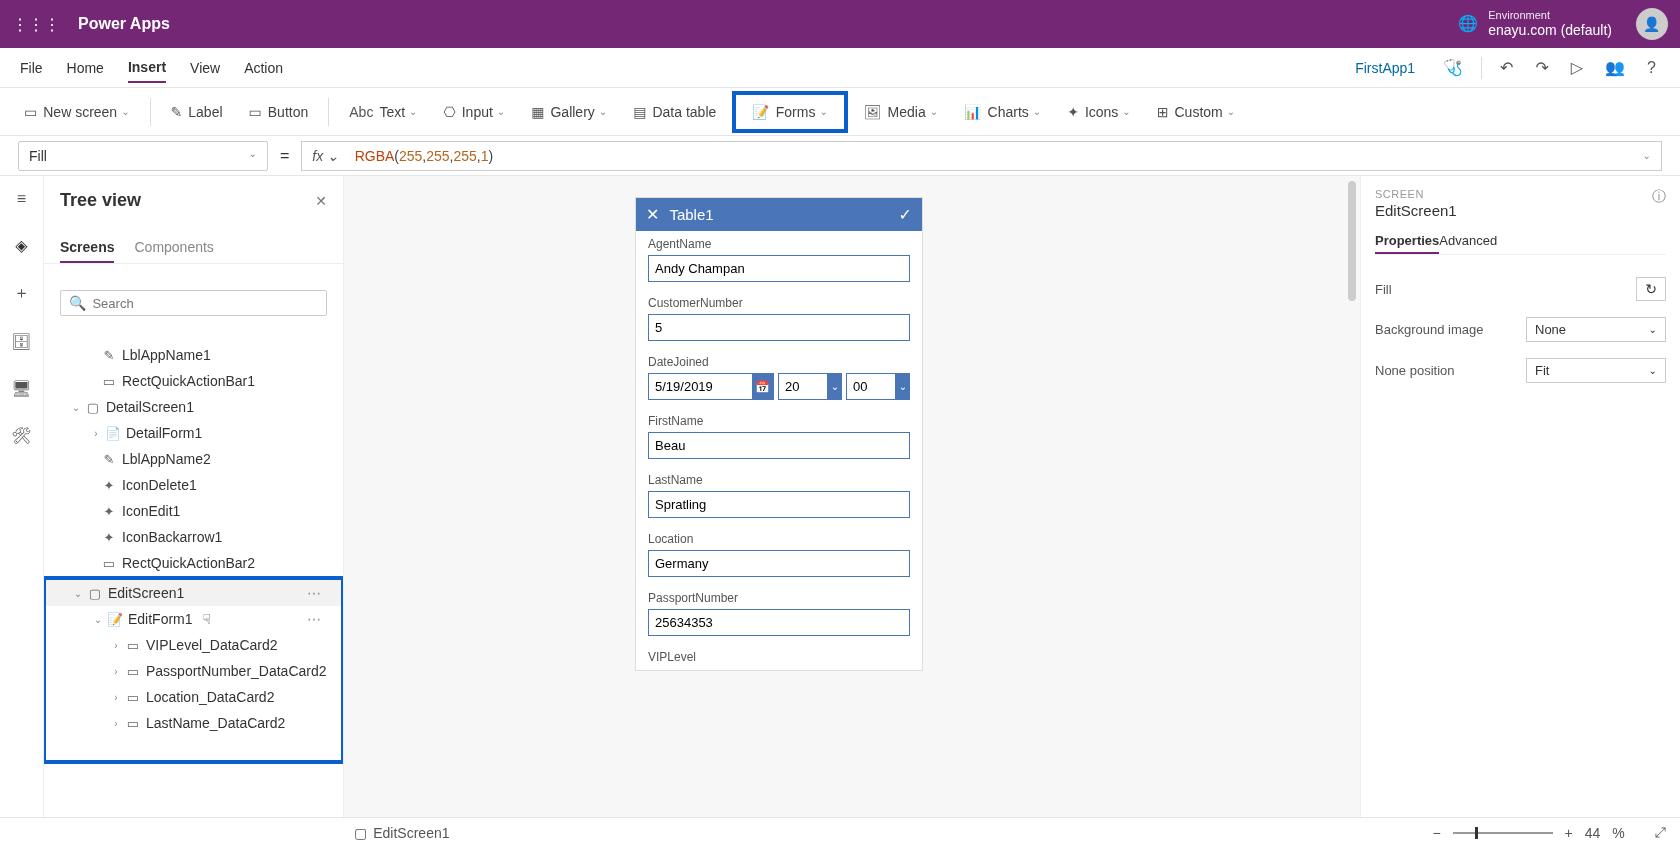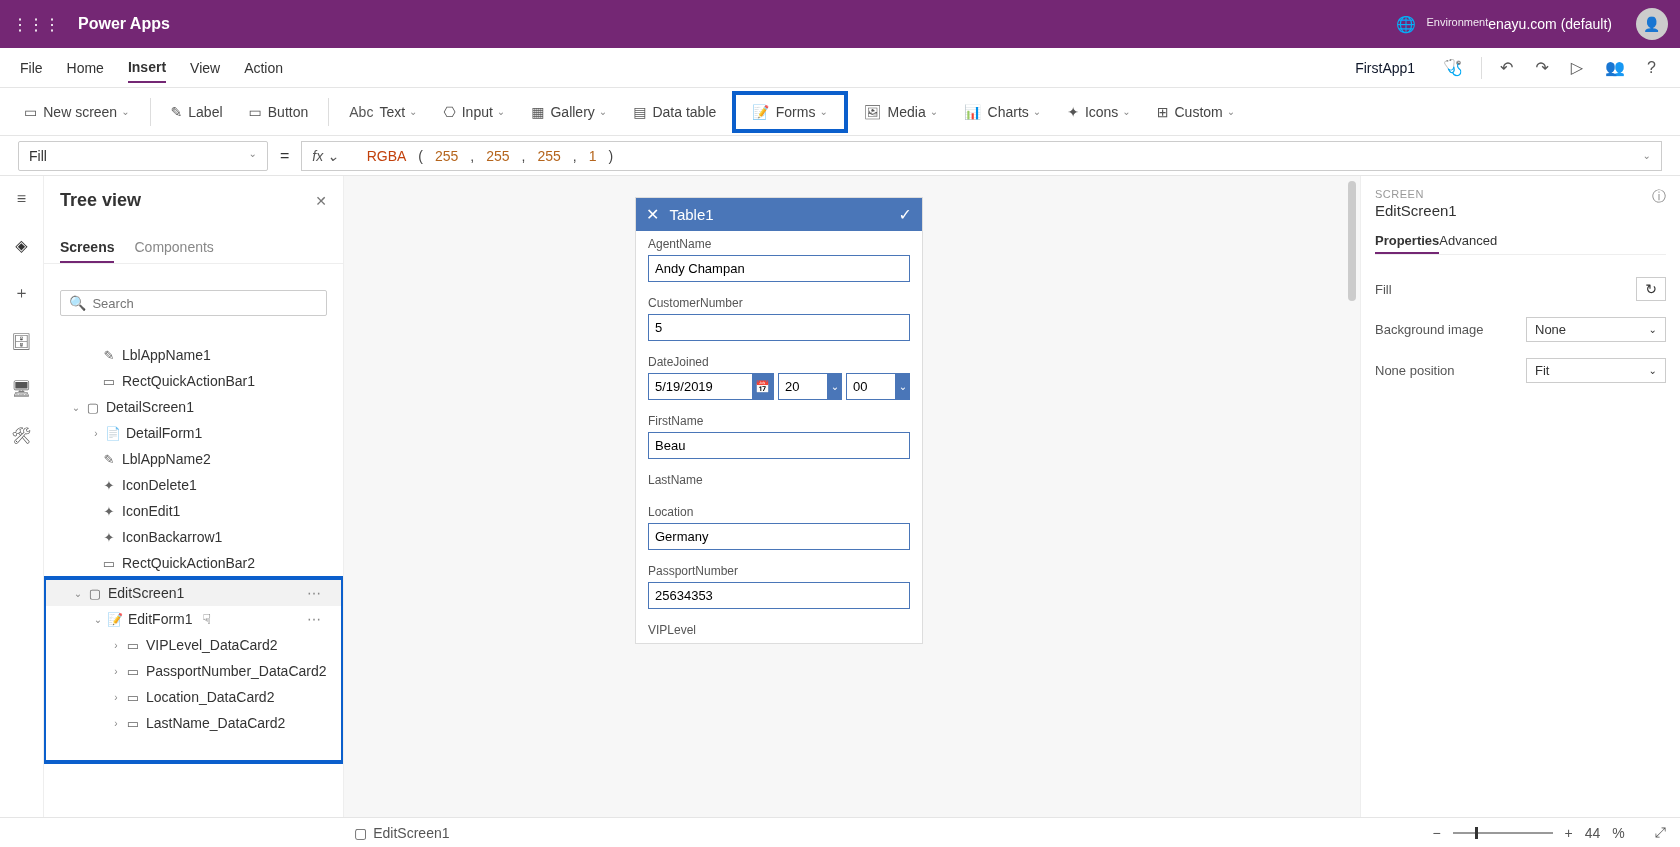--- a/index.html
+++ b/index.html
@@ -5,49 +5,49 @@
 * { box-sizing: border-box; margin: 0; padding: 0; font-family: "Segoe UI", Arial, sans-serif; }
 body { width: 1680px; height: 847px; overflow: hidden; background: #fff; font-size: 14px; color: #333; }
 
 
 .header-bar { height: 48px; background: #742774; display: flex; align-items: center; padding: 0 12px; color: #fff; }
 .header-bar .waffle { font-size: 16px; margin-right: 18px; cursor: pointer; }
 .header-bar .app-title { font-size: 16px; font-weight: 600; }
 .header-bar .spacer { flex: 1; }
 .header-bar .env { display: flex; align-items: center; margin-right: 24px; }
 .header-bar .env .env-icon { margin-right: 10px; font-size: 16px; }
-.header-bar .env .env-text { display: flex; line-height: 1.2; }
+.header-bar .env .env-text { display: flex; flex-direction: column; line-height: 1.2; }
 .header-bar .env .env-text .env-label { font-size: 11px; opacity: 0.9; }
 .header-bar .env .env-text .env-name { font-size: 14px; }
 .header-bar .avatar { width: 32px; height: 32px; border-radius: 50%; background: #ccc; display:flex; align-items:center; justify-content:center; color:#666;}
 
 
 .menu-bar { height: 40px; display: flex; align-items: center; padding: 0 20px; border-bottom: 1px solid #e5e5e5; }
 .menu-bar .m-item { margin-right: 24px; font-size: 14px; padding: 6px 0; cursor: pointer; }
 .menu-bar .m-item.active { border-bottom: 2px solid #742774; color: #333; font-weight:600;}
 .menu-bar .spacer { flex: 1; }
 .menu-bar .right-tools { display: flex; align-items: center; gap: 14px; }
 .menu-bar .right-tools .divider { width: 1px; height: 22px; background: #ddd; }
 .menu-bar .tool-icon { font-size: 16px; color: #555; cursor: pointer; padding: 4px; }
-.menu-bar .app-name-right { font-size: 14px; color: #0f172a; margin-right: 10px; }
+.menu-bar .app-name-right { font-size: 14px; color: #0369a1; margin-right: 10px; }
 
 
 .ribbon { height: 48px; display: flex; align-items: center; border-bottom: 1px solid #e5e5e5; padding: 0 14px; gap: 6px; }
 .ribbon .r-item { display: flex; align-items: center; padding: 6px 10px; cursor: pointer; color: #444; white-space: nowrap; }
 .ribbon .r-item .r-icon { margin-right: 6px; color: #555; font-size: 14px; display:inline-block; }
 .ribbon .chev { margin-left: 4px; font-size: 10px; color: #888; }
 .ribbon .divider { width: 1px; height: 28px; background: #ddd; margin: 0 4px; }
 .ribbon .highlight-box { border: 4px solid #0b5fcc; padding: 3px 6px; }
 
 
 .formula-bar { height: 40px; display: flex; align-items: center; padding: 0 18px; border-bottom: 1px solid #e5e5e5; }
 .formula-bar .prop-select { width: 250px; display: flex; justify-content: space-between; border: 1px solid #ccc; background: #fff; padding: 6px 10px; border-radius: 2px; }
 .formula-bar .equals { margin: 0 12px; font-size: 16px; }
 .formula-bar .fx { font-style: italic; margin-right: 8px; color: #555;}
-.formula-bar .formula-input { flex: 1; display:flex; align-items:center; border: 1px solid #ccc; height:30px; padding:0 10px; font-family: Consolas, monospace; gap: 12px; }
+.formula-bar .formula-input { flex: 1; display:flex; align-items:center; border: 1px solid #ccc; height:30px; padding:0 10px; font-family: Consolas, monospace; }
 .formula-bar .formula-input .fn { color: #c2410c; }
 .formula-bar .formula-input .num { color: #b5651d; }
 .formula-bar .formula-input .paren { color: #444; }
 .formula-bar .formula-input .expand { margin-left:auto; color:#888; font-size:10px; cursor:pointer; }
 
 
 .main { display: flex; height: calc(847px - 48px - 40px - 48px - 40px - 30px); }
 .left-rail { width: 44px; display: flex; flex-direction: column; align-items: center; padding-top: 14px; gap: 28px; border-right: 1px solid #eee; }
 .left-rail .rail-icon { font-size: 16px; color: #555; cursor: pointer; }
 
@@ -372,20 +372,21 @@
               <span class="dd-ic">⌄</span>
             </div>
         </div>
       </div>
       <div class="field">
         <div class="flabel">FirstName</div>
         <input value="Beau" style="">
       </div>
       <div class="field">
         <div class="flabel">LastName</div>
+        <input value="Spratling" style="">
       </div>
       <div class="field">
         <div class="flabel">Location</div>
         <input value="Germany" style="">
       </div>
       <div class="field">
         <div class="flabel">PassportNumber</div>
         <input value="25634353" style="">
       </div>
       <div class="field" style="padding-bottom:2px;">

